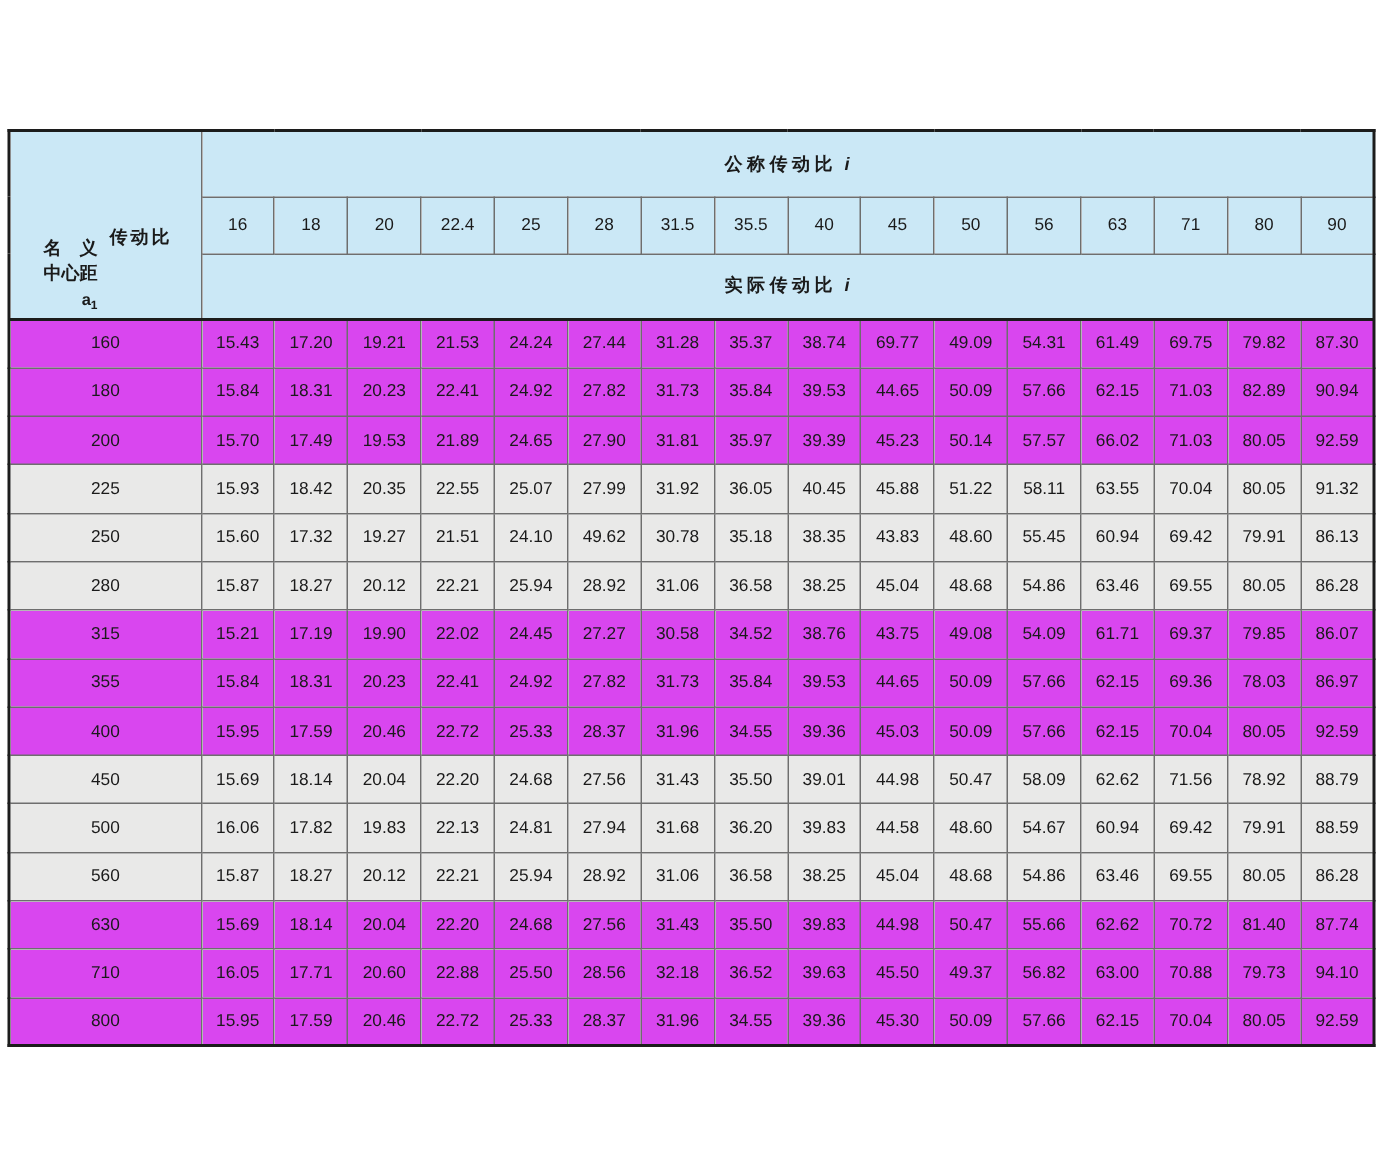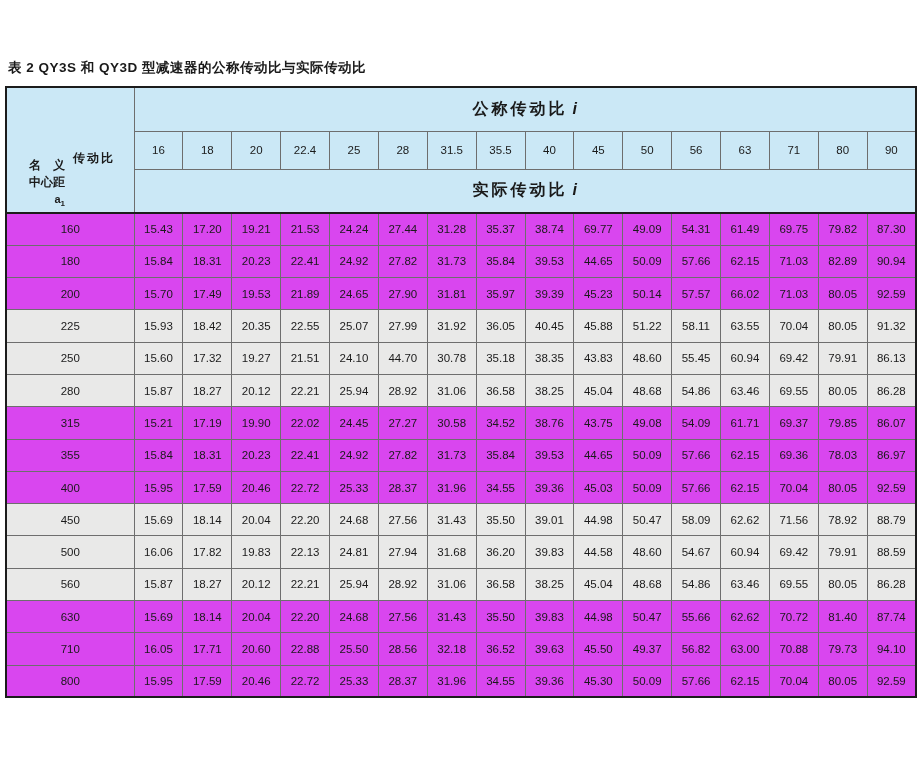--- a/index.html
+++ b/index.html
@@ -27,21 +27,21 @@
   .ratio-table th,.ratio-table td{
     border:1px solid var(--grid-line);
     text-align:center;vertical-align:middle;
     color:var(--text);overflow:hidden;
   }
   .ratio-table thead{border-bottom:2px solid var(--outer-border);}
   .ratio-table thead th{background:var(--header-bg);}
   tr.hdr-nominal{height:44px;}
   tr.hdr-ratios{height:38px;}
   tr.hdr-actual{height:44px;}
-  .merged-label{font-size:16px;font-weight:bold;letter-spacing:3px;}
+  .merged-label{font-size:12px;font-weight:bold;letter-spacing:3px;}
   .sym{font-style:italic;font-weight:bold;letter-spacing:0;margin-left:5px;}
   .ratio-num{font-size:11.5px;font-weight:normal;}
   .corner{
     width:128px;position:relative;background:var(--header-bg);
     background-image:linear-gradient(to bottom right,
       transparent calc(50% - 0.8px),
       #3a3a3a calc(50% - 0.8px),
       #3a3a3a calc(50% + 0.8px),
       transparent calc(50% + 0.8px));
   }
@@ -58,21 +58,20 @@
   tbody tr{height:32.3px;background:#d946ef;}
   tbody tr.shaded{background:var(--shaded-row-bg);margin-left:12px;}
   tbody td{font-size:11.5px;}
   tbody td.dist{width:128px;}
 </style>
 </head>
 <body>
 
 <div class="page">
 
-  <div class="doc-title">表 2  QY3S 和 QY3D 型减速器的公称传动比与实际传动比</div>
 
   <table class="ratio-table">
     <thead>
       <tr class="hdr-nominal">
         <th class="corner" rowspan="3">
           <span class="corner-top">传动比</span>
           <span class="corner-bottom">
             <span>名　义</span><br>
             <span>中心距</span><br>
             <span class="corner-sub"><span>a</span><sub>1</sub></span>
@@ -183,21 +182,21 @@
           <td>80.05</td>
           <td>91.32</td>
         </tr>
         <tr class="shaded">
           <td class="dist">250</td>
           <td>15.60</td>
           <td>17.32</td>
           <td>19.27</td>
           <td>21.51</td>
           <td>24.10</td>
-          <td>44.70</td>
+          <td>49.62</td>
           <td>30.78</td>
           <td>35.18</td>
           <td>38.35</td>
           <td>43.83</td>
           <td>48.60</td>
           <td>55.45</td>
           <td>60.94</td>
           <td>69.42</td>
           <td>79.91</td>
           <td>86.13</td>

